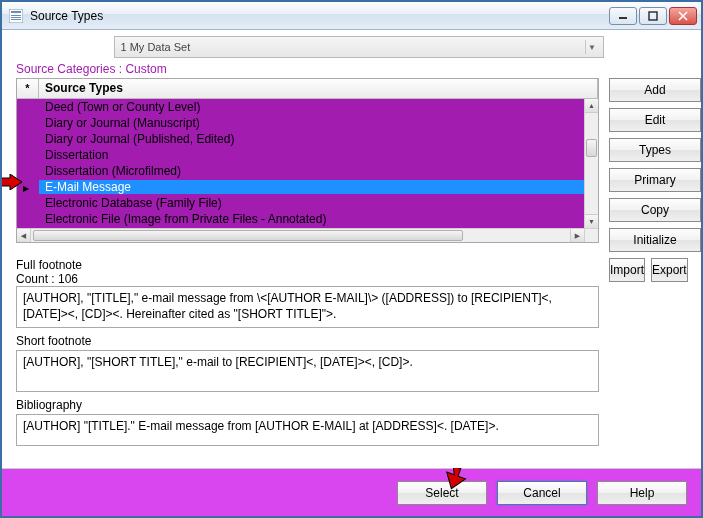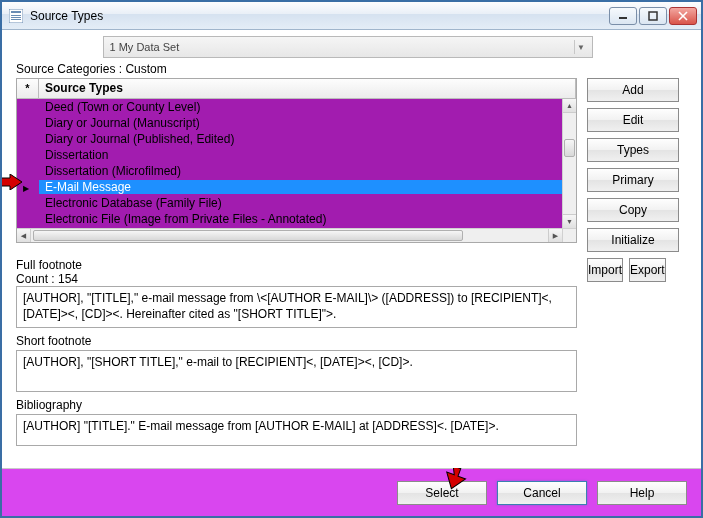--- a/index.html
+++ b/index.html
@@ -47,21 +47,21 @@
     color: #333;
   }
   .win-btn.close {
     background: linear-gradient(to bottom, #f3a7a0, #d9544a);
     border-color: #a33;
     color: #fff;
   }
   .content {
     position: absolute;
     top: 28px; left: 0; right: 0; bottom: 48px;
-    padding: 6px 22px 4px 14px;
+    padding: 6px 0 4px 14px;
   }
   .dataset-row {
     display: flex;
     justify-content: center;
     margin-bottom: 4px;
   }
   .dataset-combo {
     width: 490px; height: 22px;
     border: 1px solid #b9b9b9;
     background: linear-gradient(to bottom,#f5f5f5,#e7e7e7);
@@ -74,21 +74,21 @@
     position: absolute; right: 4px; top: 3px;
     width: 14px; height: 14px;
     border-left: 1px solid #c7c7c7;
     display: flex; align-items: center; justify-content: center;
     color: #666;
     font-size: 8px;
   }
   .categories-label {
     font-size: 12px;
     margin: 4px 0 2px 0;
-    color: #000000;
+    color: #a21caf;
   }
   .main-row {
     display: flex;
     gap: 10px;
   }
   .left-col {
     flex: 1;
     min-width: 0;
   }
   .right-col {
@@ -403,21 +403,21 @@
       <div class="btn">Primary</div>
       <div class="btn">Copy</div>
       <div class="btn">Initialize</div>
     </div>
   </div>
 
   <div class="lower-flex">
     <div class="lower-left">
       <div class="section-label-row">
         <span>Full footnote</span>
-        <span>Count : 154</span>
+        <span>Count : 106</span>
       </div>
       <div class="textbox tb-full">[AUTHOR], "[TITLE]," e-mail message from \&lt;[AUTHOR E-MAIL]\&gt; ([ADDRESS]) to [RECIPIENT]&lt;, [DATE]&gt;&lt;, [CD]&gt;&lt;. Hereinafter cited as "[SHORT TITLE]"&gt;.</div>
 
       <span class="section-lbl">Short footnote</span>
       <div class="textbox tb-short">[AUTHOR], "[SHORT TITLE]," e-mail to [RECIPIENT]&lt;, [DATE]&gt;&lt;, [CD]&gt;.</div>
 
       <span class="section-lbl">Bibliography</span>
       <div class="textbox tb-bib">[AUTHOR] "[TITLE]." E-mail message from [AUTHOR E-MAIL] at [ADDRESS]&lt;. [DATE]&gt;.</div>
     </div>
     <div class="lower-right">

